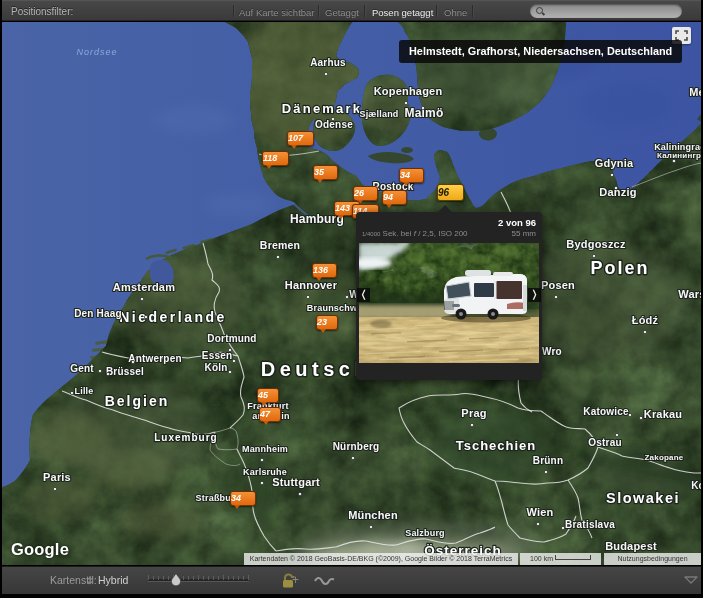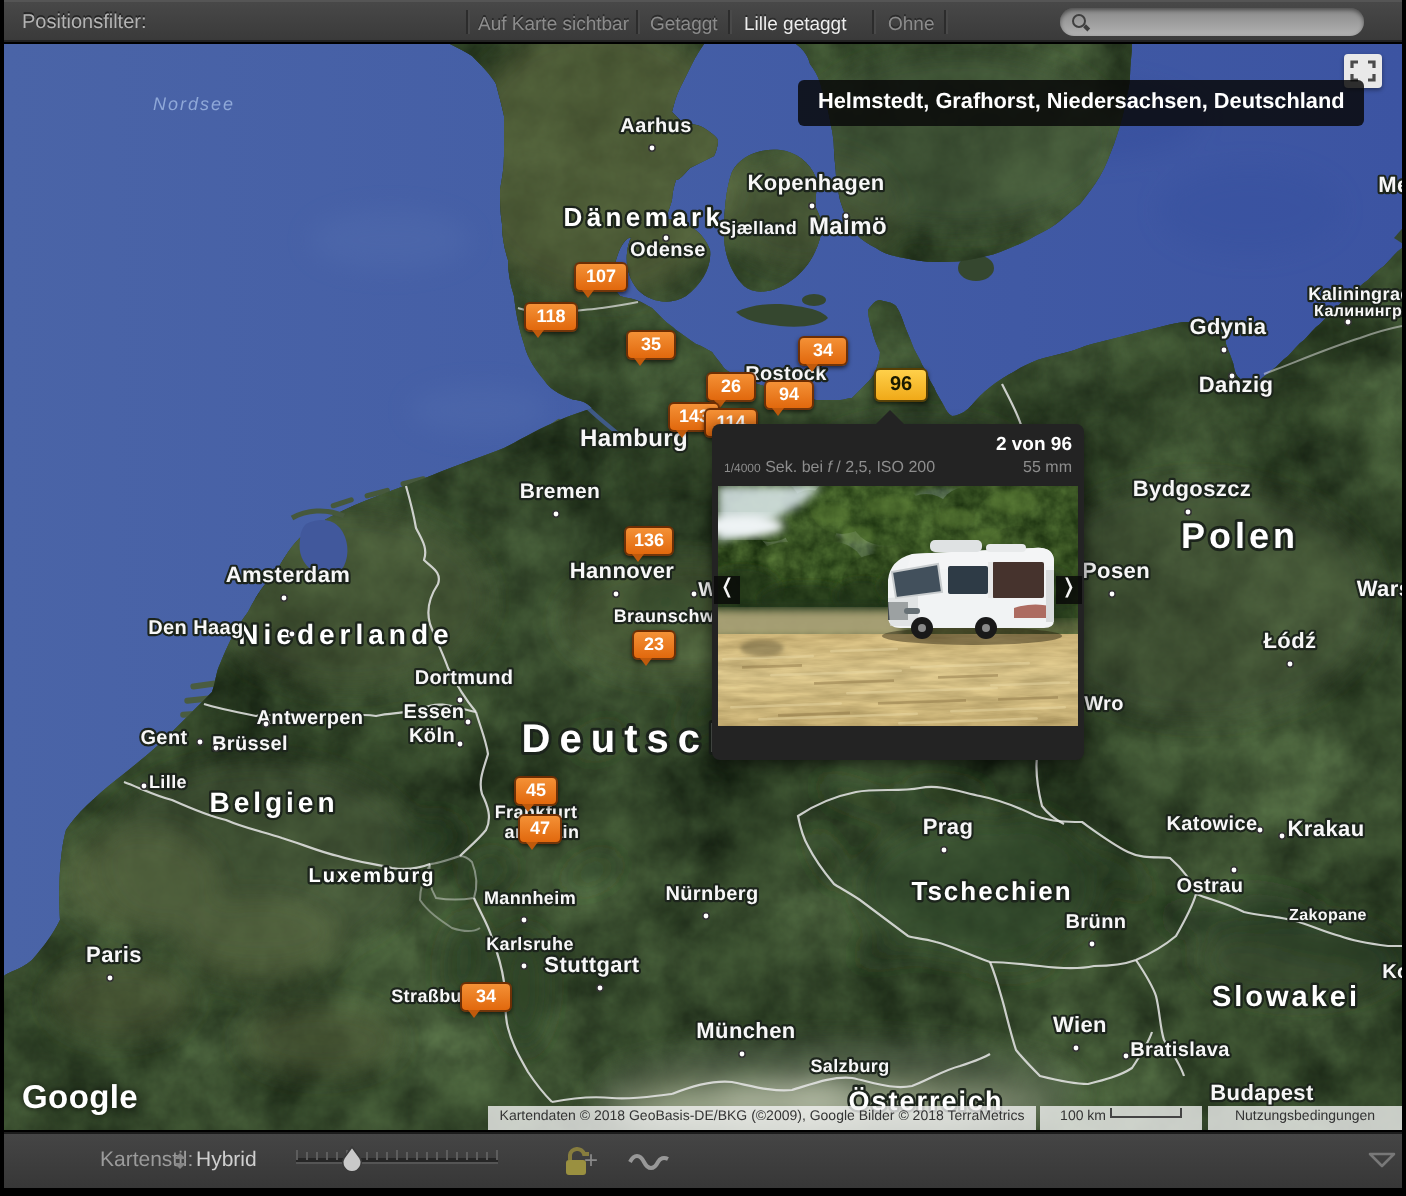--- a/index.html
+++ b/index.html
@@ -8,21 +8,21 @@
 #topbar .lbl{position:absolute;left:9px;top:4.5px;font-size:10px;color:#b4b4b4;text-shadow:0 -1px 0 #222;}
 .fbtn{position:absolute;top:5px;font-size:9.5px;color:#8c8c8c;text-shadow:0 -1px 0 #2a2a2a;}
 .fsep{position:absolute;top:4px;width:1px;height:12px;background:#2c2c2c;border-right:1px solid #494949;}
 #search{position:absolute;left:528px;top:3px;width:152px;height:14px;border-radius:8px;background:linear-gradient(#888,#b2b2b2);box-shadow:inset 0 1px 2px rgba(0,0,0,.45);}
 #search .mag{position:absolute;left:6px;top:3px;width:5px;height:5px;border:1.5px solid #3f3f3f;border-radius:50%;}
 #search .mag:after{content:"";position:absolute;left:5px;top:5px;width:3px;height:1.5px;background:#3f3f3f;transform:rotate(45deg);}
 #mapwrap{position:absolute;left:2px;top:22px;width:699px;height:543px;overflow:hidden;}
 #toolbar{position:absolute;left:2px;top:566px;width:699px;height:27px;background:linear-gradient(#454545,#373737);border-top:1px solid #1c1c1c;}
 .tbtxt{position:absolute;font-size:10.5px;color:#9b9b9b;top:7px;margin-left:40px;}
 
-.mk{position:absolute;height:13px;border-radius:3px;background:linear-gradient(#f49136,#e1680d);border:1px solid rgba(80,30,0,.8);box-shadow:0 1px 2px rgba(0,0,0,.6);color:#fff;font-size:9px;font-weight:bold;text-align:center;line-height:13px;z-index:5;}
+.mk{position:absolute;height:13px;border-radius:3px;background:linear-gradient(#f49136,#e1680d);border:1px solid rgba(80,30,0,.8);box-shadow:0 1px 2px rgba(0,0,0,.6);color:#fff;font-size:9px;font-weight:bold;line-height:13px;z-index:5;font-style:italic;}
 .mk:after{content:"";position:absolute;left:3px;top:100%;border:3px solid transparent;border-top:4px solid #c05a0c;border-bottom:0;}
 .mksel{background:linear-gradient(#ffd04a,#f0a918);color:#1a1a00;border:1px solid rgba(70,50,0,.9);font-size:10px;}
 .mksel:after{display:none;}
 #tooltip{position:absolute;left:399px;top:40px;height:23px;white-space:nowrap;background:rgba(8,8,8,.84);border-radius:3px;color:#fff;font-size:10.9px;font-weight:bold;line-height:23px;padding:0 10px;z-index:6;}
 #fsicon{position:absolute;left:672px;top:27px;width:19px;height:17px;background:#e9e9e9;border-radius:2px;z-index:5;box-shadow:0 1px 2px rgba(0,0,0,.4);}
 #popup{position:absolute;left:356px;top:212px;width:186px;height:168px;background:#232323;border-radius:4px;box-shadow:0 2px 8px rgba(0,0,0,.6);z-index:7;}
 #popup .arrow{position:absolute;left:82px;top:-7px;border:7px solid transparent;border-bottom:7px solid #232323;border-top:0;}
 #popup .r1{position:absolute;left:6px;top:5px;font-size:8px;color:#d6d6d6;margin-top:47px;}
 #popup .r1b{position:absolute;right:6px;top:5px;font-size:9.5px;font-weight:bold;color:#fff;}
 #popup .r2{position:absolute;left:6px;top:17px;font-size:8px;color:#8d8d8d;}
@@ -266,21 +266,21 @@
 <text x="552" y="355" font-size="10" font-weight="bold" fill="#f7f7f7" stroke="#1c241c" stroke-width="2.2" paint-order="stroke" stroke-linejoin="round" letter-spacing="0.2" text-anchor="middle" opacity="1" font-family="Liberation Sans, sans-serif">Wro</text>
 <text x="393" y="190" font-size="10" font-weight="bold" fill="#f7f7f7" stroke="#1c241c" stroke-width="2.2" paint-order="stroke" stroke-linejoin="round" letter-spacing="0.2" text-anchor="middle" opacity="1" font-family="Liberation Sans, sans-serif">Rostock</text>
 <text x="354" y="298" font-size="10" font-weight="bold" fill="#f7f7f7" stroke="#1c241c" stroke-width="2.2" paint-order="stroke" stroke-linejoin="round" letter-spacing="0.2" text-anchor="middle" opacity="1" font-family="Liberation Sans, sans-serif">W</text>
 <circle cx="347" cy="297" r="1.6" fill="#fff" stroke="#333" stroke-width="0.8"></circle>
     </svg></div>
 
 <div id="topbar">
  <span class="lbl">Positionsfilter:</span>
  <span class="fbtn" style="left:237px;top:6px;">Auf Karte sichtbar</span>
  <span class="fbtn" style="left:323px;top:6px;">Getaggt</span>
- <span class="fbtn" style="left:370px;top:6px;color:#ededed;">Lille getaggt</span>
+ <span class="fbtn" style="left:370px;top:6px;color:#ededed;">Posen getaggt</span>
  <span class="fbtn" style="left:442px;top:6px;">Ohne</span>
  <span class="fsep" style="left:231px;"></span>
  <span class="fsep" style="left:316px;"></span>
  <span class="fsep" style="left:362px;"></span>
  <span class="fsep" style="left:434px;"></span>
  <span class="fsep" style="left:470px;"></span>
  <div id="search">
       <div class="mag"></div>
     </div>
 </div>

